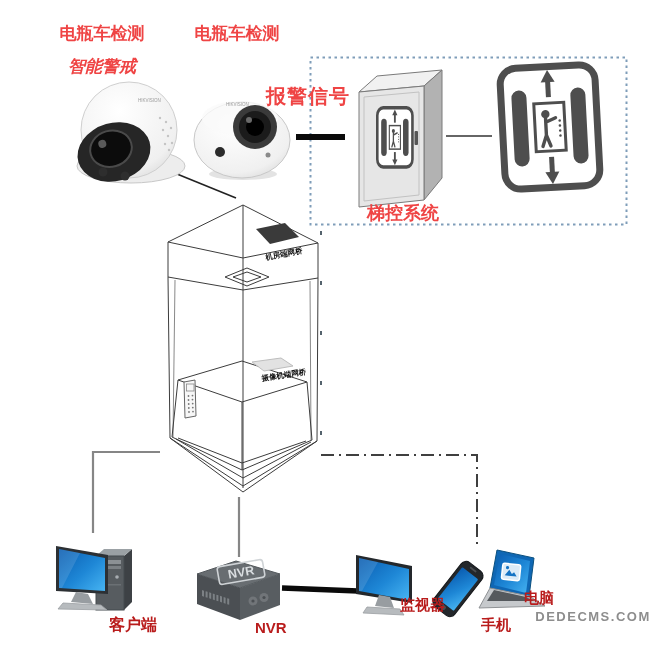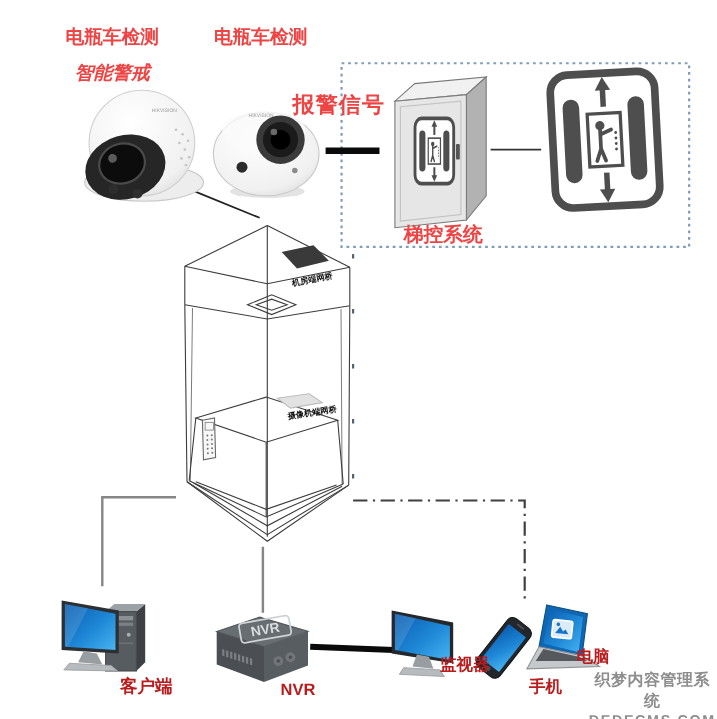--- a/index.html
+++ b/index.html
@@ -229,17 +229,16 @@
 <div class="lbl alarm" style="left:266px;top:85px;">报警信号</div>
 <div class="lbl tikong" style="left:367px;top:203px;">梯控系统</div>
 
 <div class="lbl dev-lbl" style="left:66px;top:616px;width:62px;font-size:16px;">客户端</div>
 <div class="lbl dev-lbl" style="left:212px;top:619px;width:60px;">NVR</div>
 <div class="lbl dev-lbl" style="left:357px;top:596px;width:58px;">监视器</div>
 <div class="lbl dev-lbl" style="left:438px;top:616px;width:42px;">手机</div>
 <div class="lbl dev-lbl" style="left:481px;top:589px;width:42px;">电脑</div>
 
 <div class="watermark">
-  <div class="w1">织梦内容管理系统</div>
   <div class="w2">DEDECMS.COM</div>
 </div>
 
 </div>
 
 </body></html>

